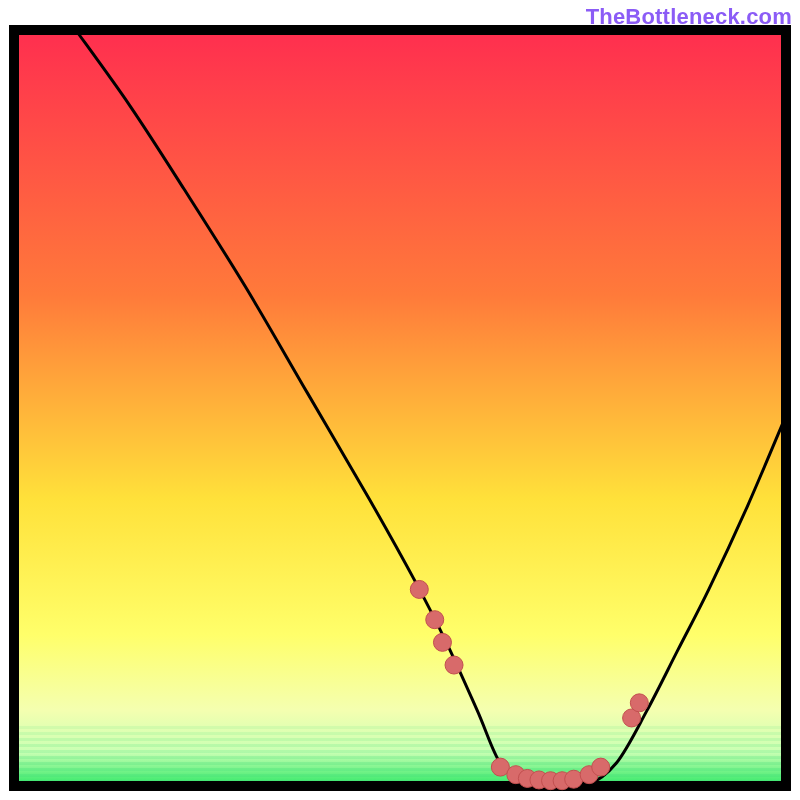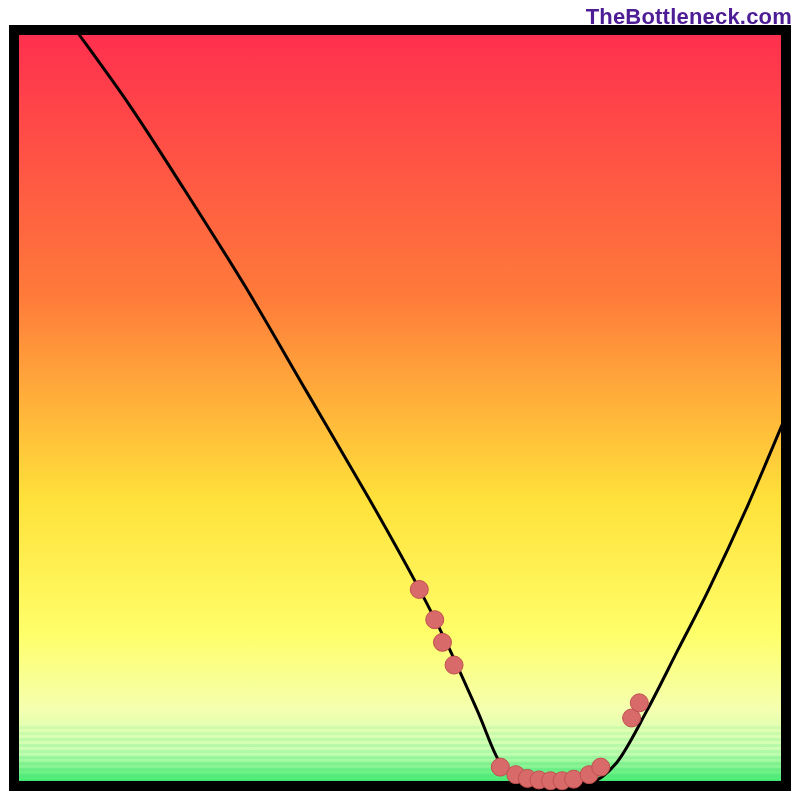--- a/index.html
+++ b/index.html
@@ -15,21 +15,21 @@
     height: 800px;
     background: #ffffff;
   }
   .watermark {
     position: absolute;
     top: 4px;
     right: 8px;
     font-family: Arial, Helvetica, sans-serif;
     font-size: 22px;
     font-weight: 600;
-    color: #4c1d95;
+    color: #8b5cf6;
     letter-spacing: 0.2px;
   }
   svg {
     position: absolute;
     top: 0;
     left: 0;
   }
 </style>
 </head>
 <body>

